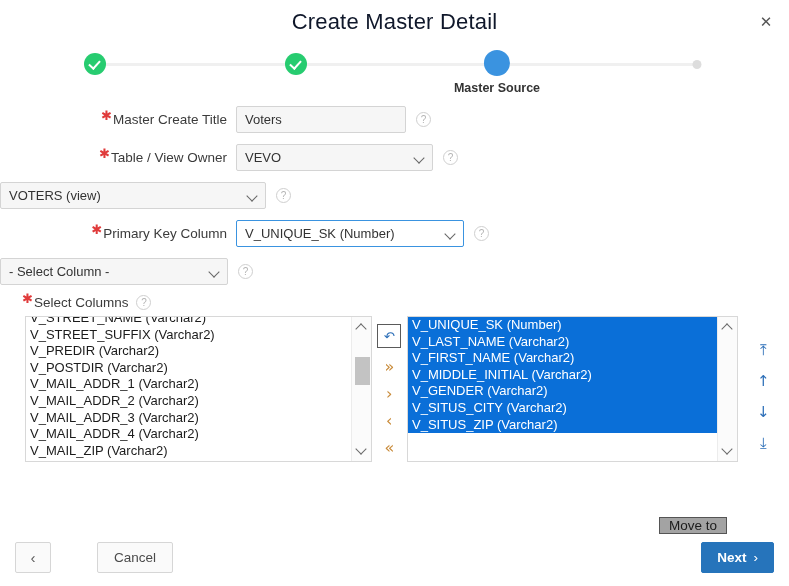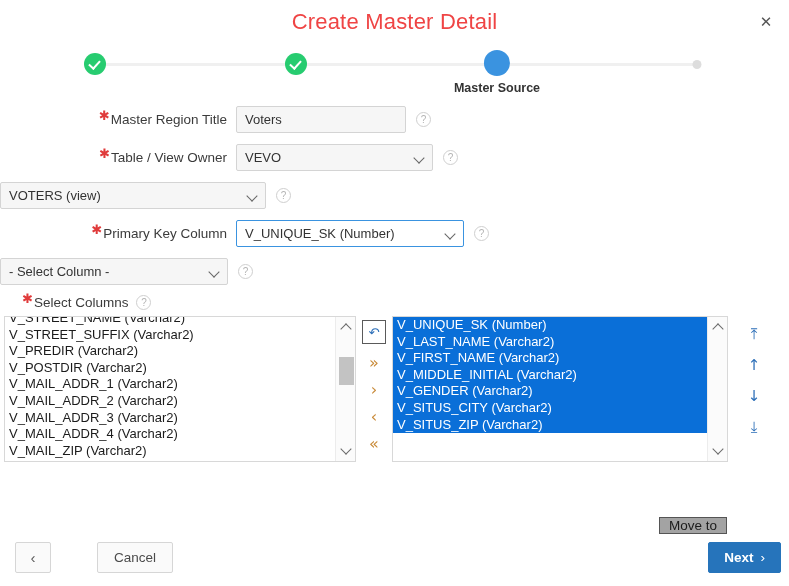--- a/index.html
+++ b/index.html
@@ -11,21 +11,21 @@
     font-family: "Liberation Sans", sans-serif;
     color: #333333;
     overflow: hidden;
     position: relative;
   }
 
   
   .dialog-title {
     text-align: center;
     font-size: 22px;
-    color: #ef4444;
+    color: #0f172a;
     padding-top: 9px;
     letter-spacing: .2px;
     font-weight: 400;
   }
   .close-btn {
     position: absolute;
     top: 13px;
     right: 14px;
     width: 18px;
     height: 18px;
@@ -172,22 +172,22 @@
     display: flex;
     align-items: center;
     margin: 10px 0 6px 22px;
     font-size: 13.5px;
     color: #3b3b3b;
   }
   .sc-header .help-icon { margin-left: 8px; }
 
   .shuttle {
     display: flex;
-    align-items: flex-start;
-    padding-left: 4px;
+    align-items: flex-end;
+    padding-left: 25px;
   }
   .list-box {
     width: 352px;
     height: 146px;
     border: 1px solid #d8d8d8;
     background: #fff;
     position: relative;
     overflow: hidden;
   }
   .list-inner {
@@ -314,21 +314,21 @@
   .btn-plain {
     background: #fafafa;
     border: 1px solid #d6d6d6;
     color: #4b4b4b;
     height: 31px;
   }
   .btn-back { width: 36px; position: absolute; left: 15px; top: 12px; }
   .btn-cancel { padding: 0 16px; position: absolute; left: 57px; top: 12px; margin-left: 40px; }
   .btn-next {
     position: absolute;
-    right: 8px; top: 12px;
+    right: 15px; top: 12px;
     background: #2674bb;
     border: 1px solid #2674bb;
     color: #ffffff;
     height: 31px;
     padding: 0 15px;
     font-weight: bold;
   }
   .btn-next .arr { margin-left: 7px; font-weight: normal; }
   .btn-back .arr { font-size: 15px; color: #5b5b5b; }
 </style>
@@ -359,21 +359,21 @@
   <div class="step todo" style="left:697px;">
     <div class="dot"></div>
     <div class="step-label"></div>
   </div>
 </div>
 
 <div class="form">
 
   <div class="form-row">
     <div class="form-label">
-      <span class="req">✱</span><span>Master Region Title</span>
+      <span class="req">✱</span><span>Master Create Title</span>
     </div>
     <input class="field-input" style="width: 170px;" value="Voters">
     <div class="help-icon">?</div>
   </div>
 
   <div class="form-row">
     <div class="form-label">
       <span class="req">✱</span><span>Table / View Owner</span>
     </div>
     <div class="field-select" style="width:197px;">

